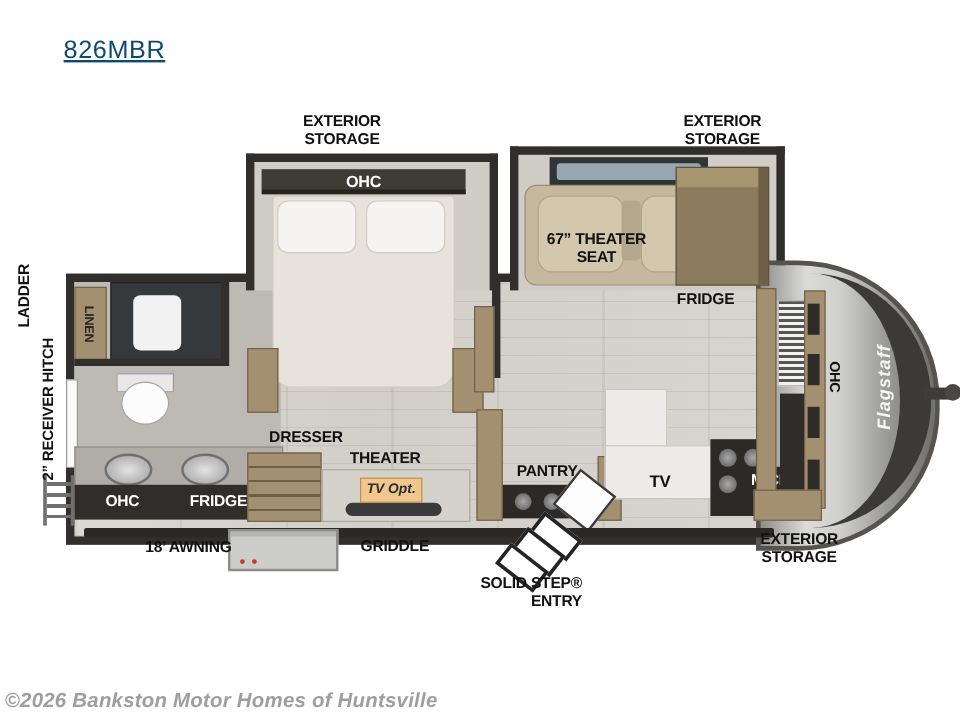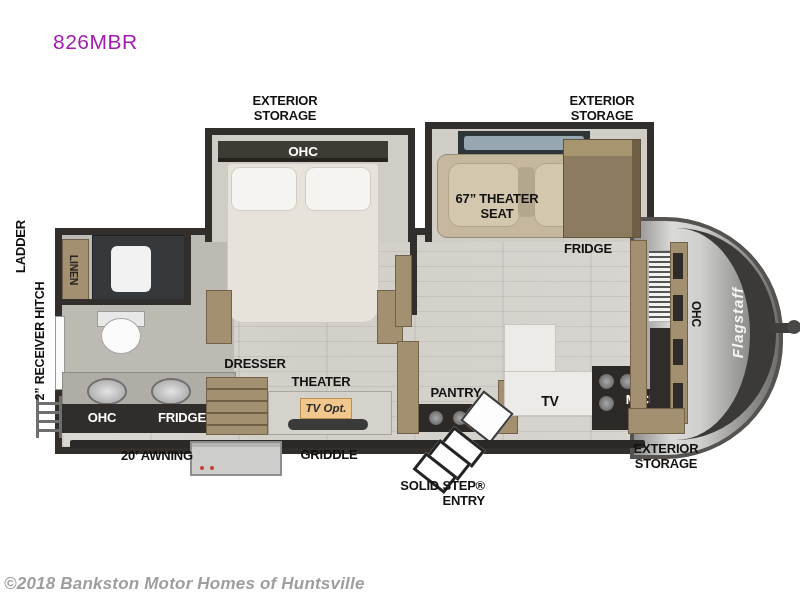--- a/index.html
+++ b/index.html
@@ -24,22 +24,22 @@
     background:linear-gradient(90deg,#8f8e8c,#dadad8 26%,#cfcfcd 46%,#9a9a98 72%,#6f6f6d);}
   .cap-band{position:absolute;left:34px;top:7px;width:82px;height:212px;
     border-right:26px solid var(--cap-dark,#3c3a38);
     border-radius:0 100px 100px 0 / 0 106px 106px 0;}
   
   .lbl{position:absolute;font-weight:700;color:#111;font-size:13px;line-height:1.12;
        text-align:center;letter-spacing:-.2px;white-space:nowrap;}
   .lbl-w{color:#fff;}
   .vlbl{position:absolute;font-weight:700;color:#111;font-size:13px;text-align:center;
         letter-spacing:-.2px;white-space:nowrap;}
-  .title{position:absolute;left:53px;top:30px;font-size:21px;font-weight:400;color:#a21caf;
-         letter-spacing:.5px;}
+  .title{position:absolute;left:53px;top:30px;font-size:21px;font-weight:400;color:#0c4a6e;
+         letter-spacing:.5px;text-decoration:underline;}
   .copyright{position:absolute;left:4px;top:574px;font-size:17px;font-weight:700;
              font-style:italic;color:var(--copyright-gray,#9e9e9e);letter-spacing:.2px;}
   
   .wood{background:var(--wood,#a39070);border:1px solid var(--wood-dark,#73624a);}
   .ohc-strip{position:absolute;background:#3e3a34;box-shadow:inset 0 -4px 0 #26231f;}
   .mattress{position:absolute;background:var(--mattress,#e7e3db);border:1px solid #cfccc4;
             border-radius:4px 4px 16px 16px;}
   .pillow{position:absolute;background:#f6f4f0;border:1px solid #cfccc6;border-radius:9px;}
   .seat{position:absolute;background:var(--seat,#c5b89f);border:1px solid #9a8d74;border-radius:10px;}
   .cushion{position:absolute;background:#d3c7ae;border:1px solid #b3a488;border-radius:12px;}
@@ -67,21 +67,21 @@
   .grille{background-image:repeating-linear-gradient(180deg,#555 0 2px,transparent 2px 5px);}
   .brand{position:absolute;font-style:italic;font-weight:700;color:#f5f5f5;font-size:15px;
          letter-spacing:1px;text-align:center;}
 </style>
 </head>
 <body>
 
 <div id="canvas">
 
   <div class="title">826MBR</div>
-  <div class="copyright">©2018 Bankston Motor Homes of Huntsville</div>
+  <div class="copyright">©2026 Bankston Motor Homes of Huntsville</div>
 
   <div class="main-body"></div>
 
   <div class="abs" style="left:62px;top:235px;width:172px;height:137px;background:var(--floor-bath,#bdb9b3);"></div>
 
   <div class="slideout" style="left:205px;top:128px;width:196px;height:107px;"></div>
   <div class="slideout" style="left:425px;top:122px;width:215px;height:113px;"></div>
 
   <div class="cap">
     <div class="cap-band"></div>
@@ -195,20 +195,20 @@
   <div class="lbl" style="left:550px;top:94px;width:104px;">
     <div>EXTERIOR</div>
     <div>STORAGE</div>
   </div>
   <div class="lbl" style="left:614px;top:442px;width:104px;">
     <div>EXTERIOR</div>
     <div>STORAGE</div>
   </div>
   <div class="vlbl" style="left:-15px;top:239px;width:70px;transform:rotate(-90deg);">LADDER</div>
   <div class="vlbl" style="left:-35px;top:334px;width:150px;font-size:12.5px;transform:rotate(-90deg);">2” RECEIVER HITCH</div>
-  <div class="lbl" style="left:118px;top:449px;width:78px;">20’ AWNING</div>
+  <div class="lbl" style="left:118px;top:449px;width:78px;">18’ AWNING</div>
   <div class="lbl" style="left:297px;top:448px;width:64px;">GRIDDLE</div>
   <div class="lbl" style="left:393px;top:479px;width:92px;text-align:right;">
     <div>SOLID STEP®</div>
     <div>ENTRY</div>
   </div>
 
 </div>
 
 </body></html>

